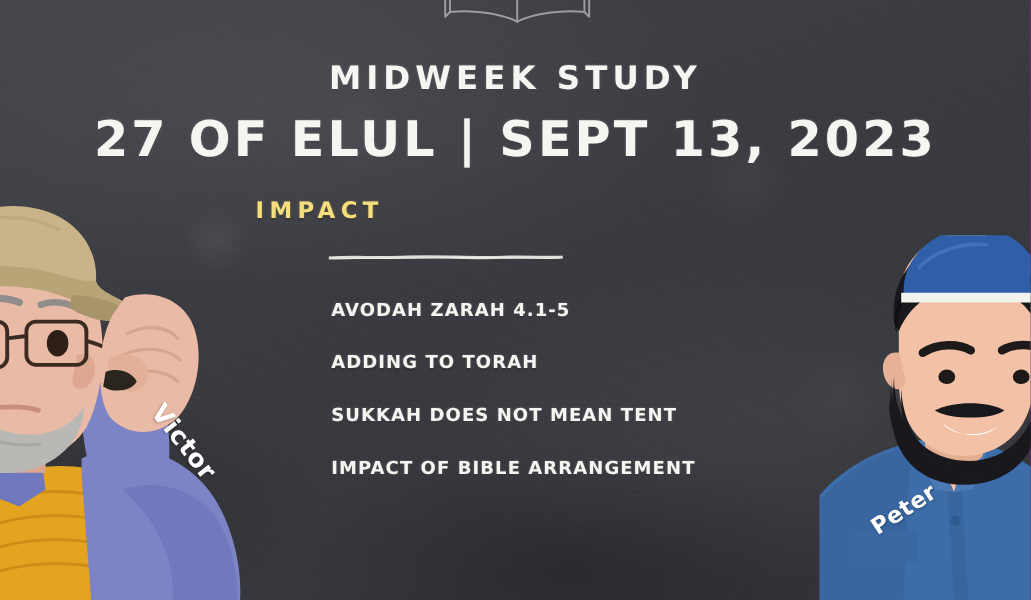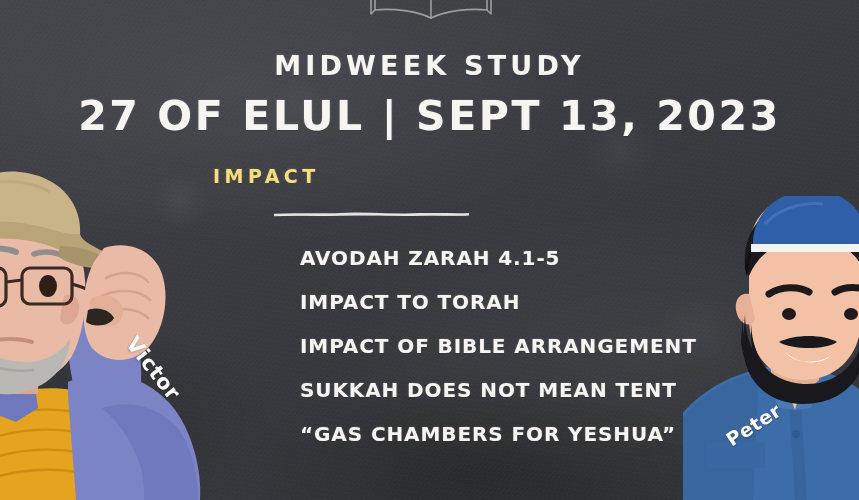--- a/index.html
+++ b/index.html
@@ -84,25 +84,24 @@
     position:absolute; left:274px; top:212px;
     width:195px; height:5px;
     opacity:.95;
   }
   #topics-list {
     position:absolute; left:276px; top:236px;
     width:440px;
     list-style:none;
   }
   #topics-list li {
-    font-size:20px;
+    font-size:15px;
     line-height:44px;
     letter-spacing:.9px;
     white-space:nowrap;
-    margin-left:24px;
   }
 
   
   .character { position:absolute; }
   #victor-figure { left:-24px; top:150px; width:248px; height:350px; }
   #peter-figure  { right:-12px; top:196px; width:188px; height:304px; }
 
   .name-tag {
     position:absolute;
     color:#ffffff;
@@ -158,24 +157,23 @@
 
   <div id="topics-label">IMPACT</div>
 
   <svg id="topics-divider" viewBox="0 0 195 5" preserveAspectRatio="none">
     <path d="M0 3 C20 1.6, 42 3.4, 66 2.2 C92 1, 118 3.6, 146 2.4 C166 1.6, 182 3.2, 195 2.2" fill="none" stroke="#f2f0ea" stroke-width="2.6" stroke-linecap="round" opacity="0.95"></path>
     <path d="M4 3.6 C30 2.6, 58 4, 90 3 C124 2, 158 4, 192 3" fill="none" stroke="#ffffff" stroke-width="1" stroke-linecap="round" opacity="0.55"></path>
   </svg>
 
   <ul id="topics-list">
     <li class="chalk-text">AVODAH ZARAH 4.1-5</li>
-    <li class="chalk-text">IMPACT TO TORAH</li>
+    <li class="chalk-text">ADDING TO TORAH</li>
+    <li class="chalk-text">SUKKAH DOES NOT MEAN TENT</li>
     <li class="chalk-text">IMPACT OF BIBLE ARRANGEMENT</li>
-    <li class="chalk-text">SUKKAH DOES NOT MEAN TENT</li>
-    <li class="chalk-text">“GAS CHAMBERS FOR YESHUA”</li>
   </ul>
 
   <svg id="victor-figure" class="character" viewBox="0 0 248 350">
 
     <path d="M-10 262 C20 244, 62 234, 96 240 L104 350 L-10 350 Z" fill="#e5a41f"></path>
     <g stroke="#c98a13" stroke-width="2.4" fill="none" opacity="0.85">
       <path d="M-10 278 C24 262, 62 256, 100 262"></path>
       <path d="M-10 298 C24 282, 62 276, 101 282"></path>
       <path d="M-10 318 C24 302, 62 296, 102 302"></path>
       <path d="M-10 338 C24 322, 62 316, 103 322"></path>

